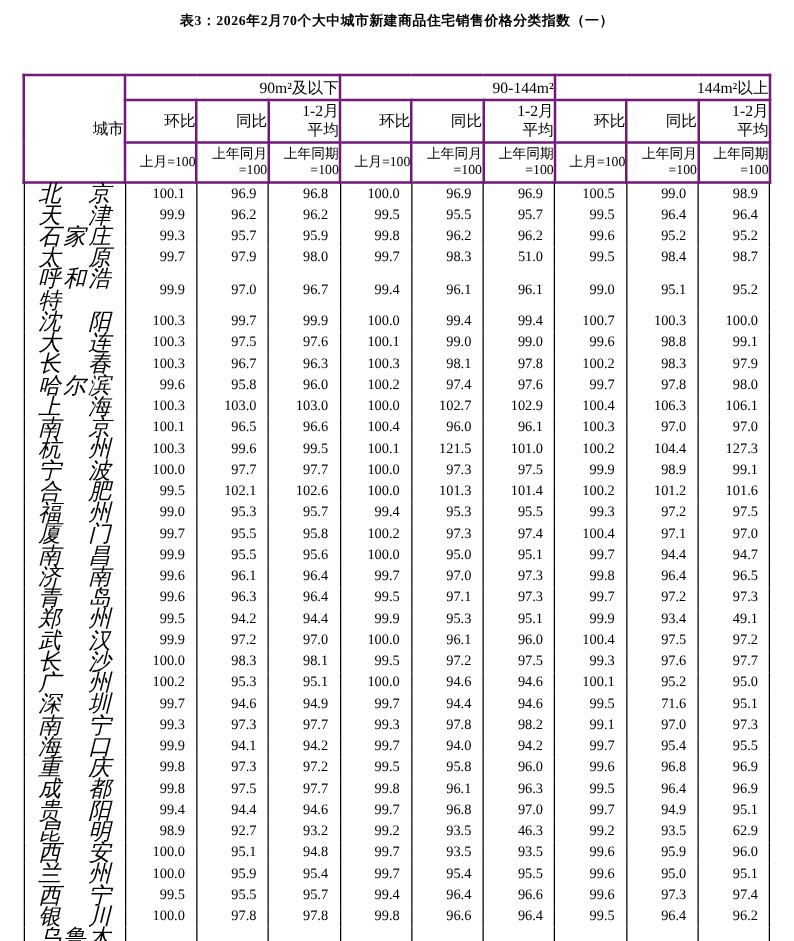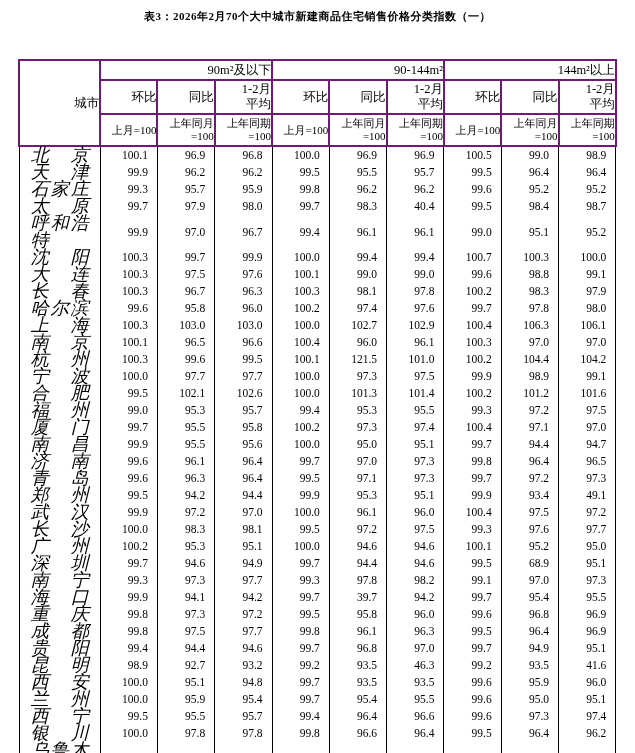--- a/index.html
+++ b/index.html
@@ -156,21 +156,21 @@
         <td class="num">95.2</td>
         <td class="num">95.2</td>
       </tr>
       <tr>
         <td class="city">太原</td>
         <td class="num">99.7</td>
         <td class="num">97.9</td>
         <td class="num">98.0</td>
         <td class="num">99.7</td>
         <td class="num">98.3</td>
-        <td class="num">40.4</td>
+        <td class="num">51.0</td>
         <td class="num">99.5</td>
         <td class="num">98.4</td>
         <td class="num">98.7</td>
       </tr>
       <tr>
         <td class="city">呼和浩特</td>
         <td class="num">99.9</td>
         <td class="num">97.0</td>
         <td class="num">96.7</td>
         <td class="num">99.4</td>
@@ -255,21 +255,21 @@
       <tr>
         <td class="city">杭州</td>
         <td class="num">100.3</td>
         <td class="num">99.6</td>
         <td class="num">99.5</td>
         <td class="num">100.1</td>
         <td class="num">121.5</td>
         <td class="num">101.0</td>
         <td class="num">100.2</td>
         <td class="num">104.4</td>
-        <td class="num">104.2</td>
+        <td class="num">127.3</td>
       </tr>
       <tr>
         <td class="city">宁波</td>
         <td class="num">100.0</td>
         <td class="num">97.7</td>
         <td class="num">97.7</td>
         <td class="num">100.0</td>
         <td class="num">97.3</td>
         <td class="num">97.5</td>
         <td class="num">99.9</td>
@@ -398,42 +398,42 @@
       </tr>
       <tr>
         <td class="city">深圳</td>
         <td class="num">99.7</td>
         <td class="num">94.6</td>
         <td class="num">94.9</td>
         <td class="num">99.7</td>
         <td class="num">94.4</td>
         <td class="num">94.6</td>
         <td class="num">99.5</td>
-        <td class="num">68.9</td>
+        <td class="num">71.6</td>
         <td class="num">95.1</td>
       </tr>
       <tr>
         <td class="city">南宁</td>
         <td class="num">99.3</td>
         <td class="num">97.3</td>
         <td class="num">97.7</td>
         <td class="num">99.3</td>
         <td class="num">97.8</td>
         <td class="num">98.2</td>
         <td class="num">99.1</td>
         <td class="num">97.0</td>
         <td class="num">97.3</td>
       </tr>
       <tr>
         <td class="city">海口</td>
         <td class="num">99.9</td>
         <td class="num">94.1</td>
         <td class="num">94.2</td>
         <td class="num">99.7</td>
-        <td class="num">39.7</td>
+        <td class="num">94.0</td>
         <td class="num">94.2</td>
         <td class="num">99.7</td>
         <td class="num">95.4</td>
         <td class="num">95.5</td>
       </tr>
       <tr>
         <td class="city">重庆</td>
         <td class="num">99.8</td>
         <td class="num">97.3</td>
         <td class="num">97.2</td>
@@ -471,21 +471,21 @@
       <tr>
         <td class="city">昆明</td>
         <td class="num">98.9</td>
         <td class="num">92.7</td>
         <td class="num">93.2</td>
         <td class="num">99.2</td>
         <td class="num">93.5</td>
         <td class="num">46.3</td>
         <td class="num">99.2</td>
         <td class="num">93.5</td>
-        <td class="num">41.6</td>
+        <td class="num">62.9</td>
       </tr>
       <tr>
         <td class="city">西安</td>
         <td class="num">100.0</td>
         <td class="num">95.1</td>
         <td class="num">94.8</td>
         <td class="num">99.7</td>
         <td class="num">93.5</td>
         <td class="num">93.5</td>
         <td class="num">99.6</td>

